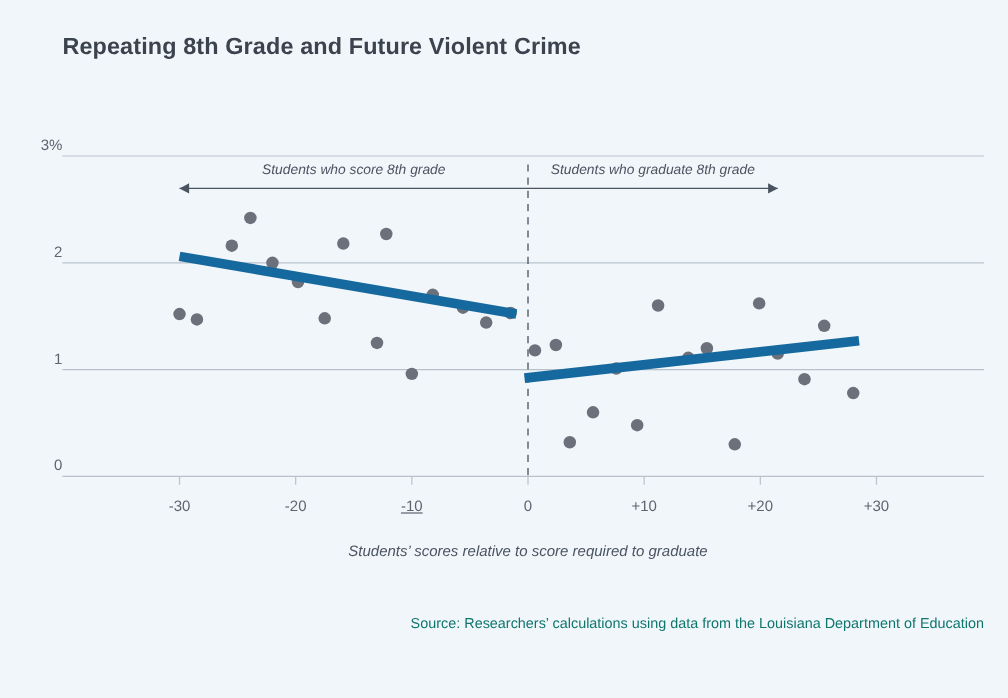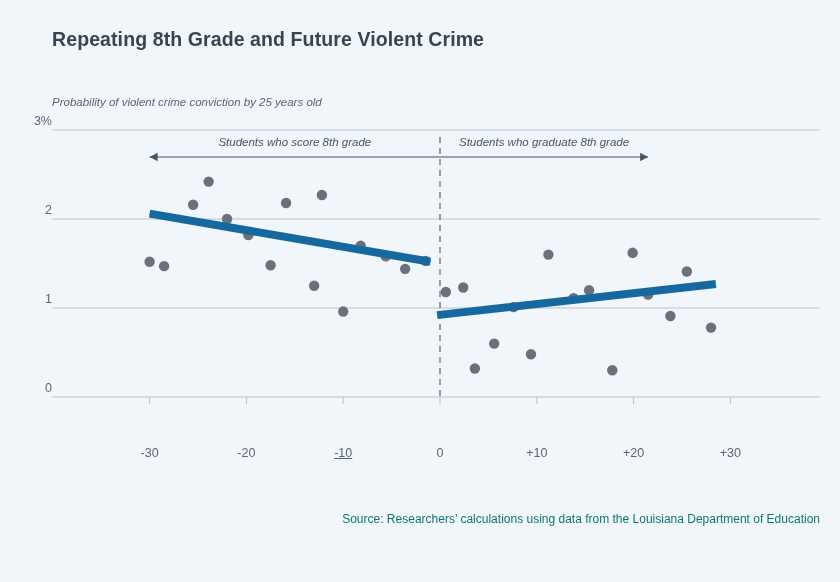--- a/index.html
+++ b/index.html
@@ -50,21 +50,20 @@
     text-align: right;
     white-space: nowrap;
   }
   .xtick-label {
     position: absolute;
     font-size: 12.5px;
     color: #5c6470;
     text-align: right;
     white-space: nowrap;
     transform: translateX(-50%);
-    margin-top: 31px;
   }
   .annot-label {
     position: absolute;
     font-size: 11.5px;
     font-style: italic;
     color: #4a5360;
     white-space: nowrap;
     text-align: center;
     transform: translateX(-50%);
   }
@@ -90,21 +89,20 @@
   }
   .source-line { display: block; }
 </style>
 </head>
 <body>
 
 <div id="figure">
 
   <div class="chart-title">Repeating 8th Grade and Future Violent Crime</div>
 
-  <div class="y-axis-caption">Probability of violent crime conviction by 25 years old</div>
 
   <svg class="svg-layer" width="840" height="582">
     <g id="gridlines">
         <line x1="36" x2="804" y1="397" y2="397" stroke="#b9c2cb" stroke-width="1.2"></line>
         <line x1="36" x2="804" y1="308" y2="308" stroke="#b9c2cb" stroke-width="1"></line>
         <line x1="36" x2="804" y1="219" y2="219" stroke="#b9c2cb" stroke-width="1"></line>
         <line x1="36" x2="804" y1="130" y2="130" stroke="#b9c2cb" stroke-width="1"></line>
       </g>
     <g id="xaxis-line"></g>
     <g id="xticks">
@@ -180,18 +178,19 @@
       <div class="xtick-label" style="left: 424px; top: 415px;">0</div>
       <div class="xtick-label" style="left: 520.8px; top: 415px;">+10</div>
       <div class="xtick-label" style="left: 617.6px; top: 415px;">+20</div>
       <div class="xtick-label" style="left: 714.4px; top: 415px;">+30</div>
     </div>
   <div id="annot-labels">
       <div class="annot-label" style="left: 278.8px; top: 136px;">Students who score 8th grade</div>
       <div class="annot-label" style="left: 528.06px; top: 136px;">Students who graduate 8th grade</div>
     </div>
 
+  <div class="x-axis-title">Students’ scores relative to score required to graduate</div>
 
   <div class="source-note">
     <span class="source-line">Source: Researchers’ calculations using data from the Louisiana Department of Education</span>
   </div>
 
 </div>
 
 </body></html>

